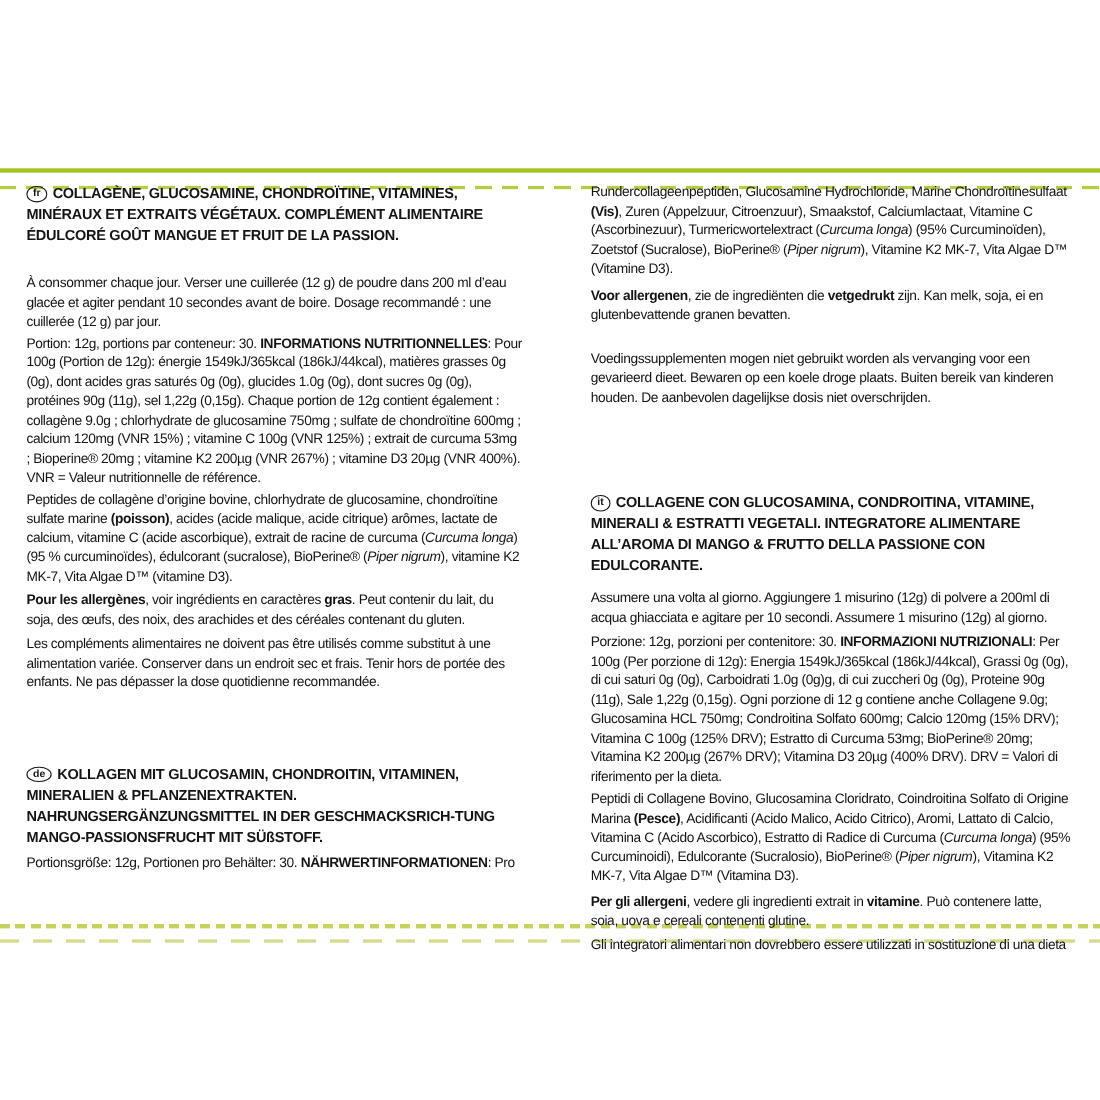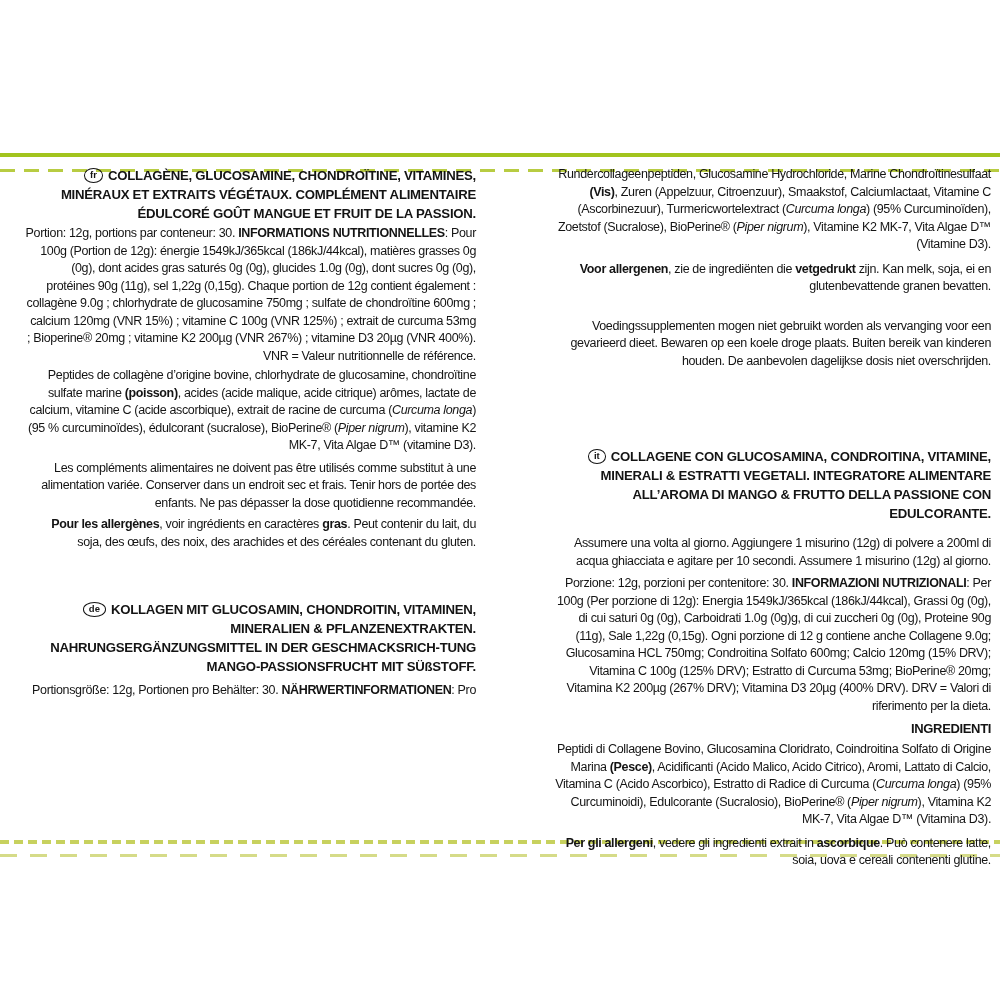--- a/index.html
+++ b/index.html
@@ -12,23 +12,23 @@
   .rule { position:absolute; left:0; width:1000px; z-index:1; }
   .rule-solid { top:153px; height:4px; background:var(--solid-line); }
   .rule-dash-top { top:169px; height:3px;
     background:repeating-linear-gradient(90deg, var(--dashed-top) 0 15px, transparent 15px 24px); }
   .rule-dash-b1 { top:840px; height:3.5px;
     background:repeating-linear-gradient(90deg, var(--dashed-bottom1) 0 9px, transparent 9px 14px); }
   .rule-dash-b2 { top:854px; height:3px;
     background:repeating-linear-gradient(90deg, var(--dashed-bottom2) 0 17px, transparent 17px 30px); }
 
   .col { position:absolute; top:166px; z-index:2;
-    font-size:12.5px; line-height:17.5px; letter-spacing:-0.35px;text-align:right; }
+    font-size:12.5px; line-height:17.5px; letter-spacing:-0.35px; }
   .col-left  { left:24px;  width:452px; }
-  .col-right { left:555px; width:436px; }
+  .col-right { left:537px; width:436px; }
   .col p { margin:0; }
   .heading { font-weight:bold; font-size:13.2px; line-height:19px; letter-spacing:-0.25px; }
   .subhead { font-weight:bold; font-size:13px; line-height:18px; }
   .b { font-weight:bold; }
   .i { font-style:italic; }
   .badge {
     display:inline-block; border:1.7px solid var(--text,#141414); border-radius:50%;
     padding:0 5px; font-size:9.5px; font-weight:bold; line-height:12.5px;
     letter-spacing:0; vertical-align:2px; margin-right:5px;
   }
@@ -40,52 +40,53 @@
 
   <div class="rule rule-solid"></div>
   <div class="rule rule-dash-top"></div>
   <div class="rule rule-dash-b1"></div>
   <div class="rule rule-dash-b2"></div>
 
   <div class="col col-left">
 
     <p class="heading"><span class="badge">fr</span><span>COLLAGÈNE, GLUCOSAMINE, CHONDROÏTINE, VITAMINES, MINÉRAUX ET EXTRAITS VÉGÉTAUX. COMPLÉMENT ALIMENTAIRE ÉDULCORÉ GOÛT MANGUE ET FRUIT DE LA PASSION.</span></p>
 
+    <p style="margin-top:26px">À consommer chaque jour. Verser une cuillerée (12 g) de poudre dans 200 ml d’eau glacée et agiter pendant 10 secondes avant de boire. Dosage recommandé : une cuillerée (12 g) par jour.</p>
 
     <p style="margin-top:2px"><span>Portion: 12g, portions par conteneur: 30. </span><span class="b">INFORMATIONS NUTRITIONNELLES</span><span>: Pour 100g (Portion de 12g): énergie 1549kJ/365kcal (186kJ/44kcal), matières grasses 0g (0g), dont acides gras saturés 0g (0g), glucides 1.0g (0g), dont sucres 0g (0g), protéines 90g (11g), sel 1,22g (0,15g). Chaque portion de 12g contient également : collagène 9.0g ; chlorhydrate de glucosamine 750mg ; sulfate de chondroïtine 600mg ; calcium 120mg (VNR 15%) ; vitamine C 100g (VNR 125%) ; extrait de curcuma 53mg ; Bioperine® 20mg ; vitamine K2 200µg (VNR 267%) ; vitamine D3 20µg (VNR 400%). VNR = Valeur nutritionnelle de référence.</span></p>
 
 
     <p style="margin-top:2px"><span>Peptides de collagène d’origine bovine, chlorhydrate de glucosamine, chondroïtine sulfate marine </span><span class="b">(poisson)</span><span>, acides (acide malique, acide citrique) arômes, lactate de calcium, vitamine C (acide ascorbique), extrait de racine de curcuma (</span><span class="i">Curcuma longa</span><span>) (95 % curcuminoïdes), édulcorant (sucralose), BioPerine® (</span><span class="i">Piper nigrum</span><span>), vitamine K2 MK-7, Vita Algae D™ (vitamine D3).</span></p>
 
+    <p style="margin-top:4px"><span class="b">Pour les allergènes</span><span>, voir ingrédients en caractères </span><span class="b">gras</span><span>. Peut contenir du lait, du soja, des œufs, des noix, des arachides et des céréales contenant du gluten.</span></p>
+
     <p style="margin-top:5px">Les compléments alimentaires ne doivent pas être utilisés comme substitut à une alimentation variée. Conserver dans un endroit sec et frais. Tenir hors de portée des enfants. Ne pas dépasser la dose quotidienne recommandée.</p>
 
-    <p style="margin-top:4px"><span class="b">Pour les allergènes</span><span>, voir ingrédients en caractères </span><span class="b">gras</span><span>. Peut contenir du lait, du soja, des œufs, des noix, des arachides et des céréales contenant du gluten.</span></p>
-
-    <p class="heading" style="margin-top:49px"><span class="badge">de</span><span>KOLLAGEN MIT GLUCOSAMIN, CHONDROITIN, VITAMINEN, MINERALIEN &amp; PFLANZENEXTRAKTEN. NAHRUNGSERGÄNZUNGSMITTEL IN DER GESCHMACKSRICH-TUNG MANGO-PASSIONSFRUCHT MIT SÜßSTOFF.</span></p>
+    <p class="heading" style="margin-top:64px"><span class="badge">de</span><span>KOLLAGEN MIT GLUCOSAMIN, CHONDROITIN, VITAMINEN, MINERALIEN &amp; PFLANZENEXTRAKTEN. NAHRUNGSERGÄNZUNGSMITTEL IN DER GESCHMACKSRICH-TUNG MANGO-PASSIONSFRUCHT MIT SÜßSTOFF.</span></p>
 
 
     <p style="margin-top:6px"><span>Portionsgröße: 12g, Portionen pro Behälter: 30. </span><span class="b">NÄHRWERTINFORMATIONEN</span><span>: Pro</span></p>
 
   </div>
 
   <div class="col col-right">
 
     <p><span>Rundercollageenpeptiden, Glucosamine Hydrochloride, Marine Chondroïtinesulfaat </span><span class="b">(Vis)</span><span>, Zuren (Appelzuur, Citroenzuur), Smaakstof, Calciumlactaat, Vitamine C (Ascorbinezuur), Turmericwortelextract (</span><span class="i">Curcuma longa</span><span>) (95% Curcuminoïden), Zoetstof (Sucralose), BioPerine® (</span><span class="i">Piper nigrum</span><span>), Vitamine K2 MK-7, Vita Algae D™ (Vitamine D3).</span></p>
 
     <p style="margin-top:7px"><span class="b">Voor allergenen</span><span>, zie de ingrediënten die </span><span class="b">vetgedrukt</span><span> zijn. Kan melk, soja, ei en glutenbevattende granen bevatten.</span></p>
 
     <p style="margin-top:22px">Voedingssupplementen mogen niet gebruikt worden als vervanging voor een gevarieerd dieet. Bewaren op een koele droge plaats. Buiten bereik van kinderen houden. De aanbevolen dagelijkse dosis niet overschrijden.</p>
 
     <p class="heading" style="margin-top:77px"><span class="badge">it</span><span>COLLAGENE CON GLUCOSAMINA, CONDROITINA, VITAMINE, MINERALI &amp; ESTRATTI VEGETALI. INTEGRATORE ALIMENTARE ALL’AROMA DI MANGO &amp; FRUTTO DELLA PASSIONE CON EDULCORANTE.</span></p>
 
     <p style="margin-top:12px">Assumere una volta al giorno. Aggiungere 1 misurino (12g) di polvere a 200ml di acqua ghiacciata e agitare per 10 secondi. Assumere 1 misurino (12g) al giorno.</p>
 
     <p style="margin-top:5px"><span>Porzione: 12g, porzioni per contenitore: 30. </span><span class="b">INFORMAZIONI NUTRIZIONALI</span><span>: Per 100g (Per porzione di 12g): Energia 1549kJ/365kcal (186kJ/44kcal), Grassi 0g (0g), di cui saturi 0g (0g), Carboidrati 1.0g (0g)g, di cui zuccheri 0g (0g), Proteine 90g (11g), Sale 1,22g (0,15g). Ogni porzione di 12 g contiene anche Collagene 9.0g; Glucosamina HCL 750mg; Condroitina Solfato 600mg; Calcio 120mg (15% DRV); Vitamina C 100g (125% DRV); Estratto di Curcuma 53mg; BioPerine® 20mg; Vitamina K2 200µg (267% DRV); Vitamina D3 20µg (400% DRV). DRV = Valori di riferimento per la dieta.</span></p>
 
-    <p class="subhead" style="margin-top:5px">INGREDIENTI</p>
 
     <p style="margin-top:3px"><span>Peptidi di Collagene Bovino, Glucosamina Cloridrato, Coindroitina Solfato di Origine Marina </span><span class="b">(Pesce)</span><span>, Acidificanti (Acido Malico, Acido Citrico), Aromi, Lattato di Calcio, Vitamina C (Acido Ascorbico), Estratto di Radice di Curcuma (</span><span class="i">Curcuma longa</span><span>) (95% Curcuminoidi), Edulcorante (Sucralosio), BioPerine® (</span><span class="i">Piper nigrum</span><span>), Vitamina K2 MK-7, Vita Algae D™ (Vitamina D3).</span></p>
 
-    <p style="margin-top:6px"><span class="b">Per gli allergeni</span><span>, vedere gli ingredienti extrait in </span><span class="b">ascorbique</span><span>. Può contenere latte, soia, uova e cereali contenenti glutine.</span></p>
+    <p style="margin-top:6px"><span class="b">Per gli allergeni</span><span>, vedere gli ingredienti extrait in </span><span class="b">vitamine</span><span>. Può contenere latte, soia, uova e cereali contenenti glutine.</span></p>
 
+    <p style="margin-top:4px">Gli integratori alimentari non dovrebbero essere utilizzati in sostituzione di una dieta</p>
 
   </div>
 </div>
 
 </body></html>

